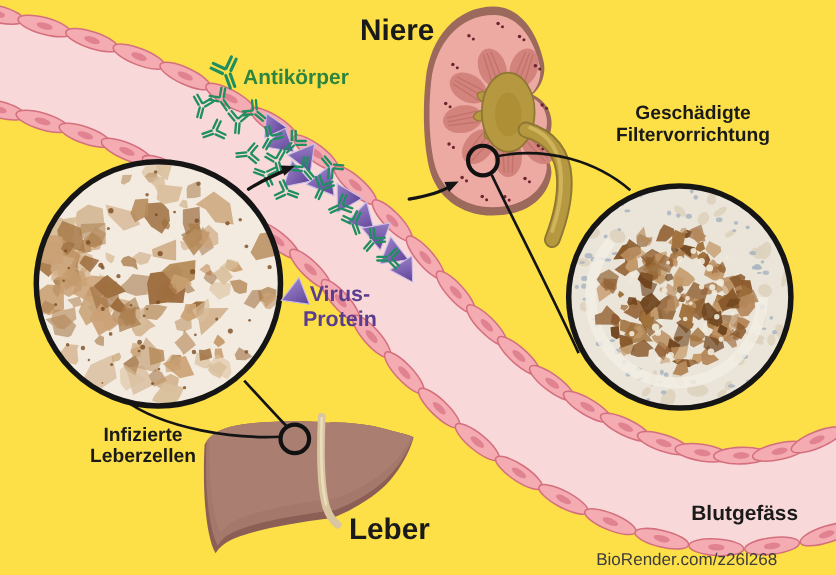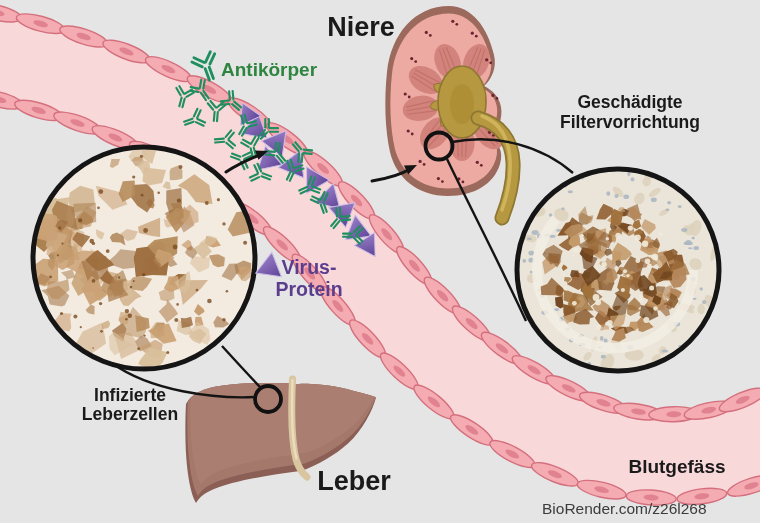--- a/index.html
+++ b/index.html
@@ -1,16 +1,16 @@
 <!DOCTYPE html>
 <html><head>
 <meta charset="utf-8">
 <style>
   html,body{margin:0;padding:0;background:#ffffff;}
-  #stage{position:relative;width:760px;height:523px;background:#e5e5e5;overflow:hidden;}
+  #stage{position:relative;width:760px;height:523px;background:#fde047;overflow:hidden;}
   svg{display:block;}
   .t-big{font:700 27px "Liberation Sans",sans-serif;fill:#1a1a1a;}
   .t-med{font:700 17.5px "Liberation Sans",sans-serif;fill:#1a1a1a;}
   .t-green{font:700 19px "Liberation Sans",sans-serif;fill:#2e8540;}
   .t-purple{font:700 19.5px "Liberation Sans",sans-serif;fill:#5b3d8e;}
   .t-vessel{font:700 19px "Liberation Sans",sans-serif;fill:#1a1a1a;}
   .t-credit{font:400 15.5px "Liberation Sans",sans-serif;fill:#3c3c3c;}
   .connector{stroke:#141414;stroke-width:2.4;fill:none;}
   .arrowline{stroke:#141414;stroke-width:3;fill:none;stroke-linecap:round;}
   .zoomring{stroke:#111111;stroke-width:3.8;fill:none;}

